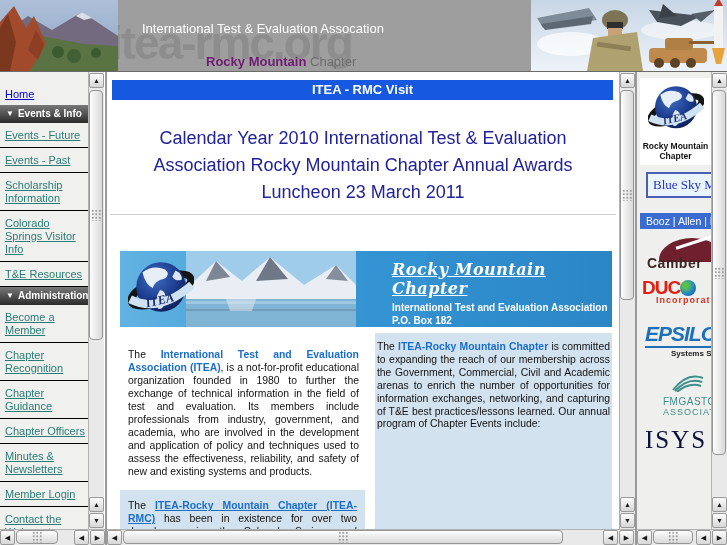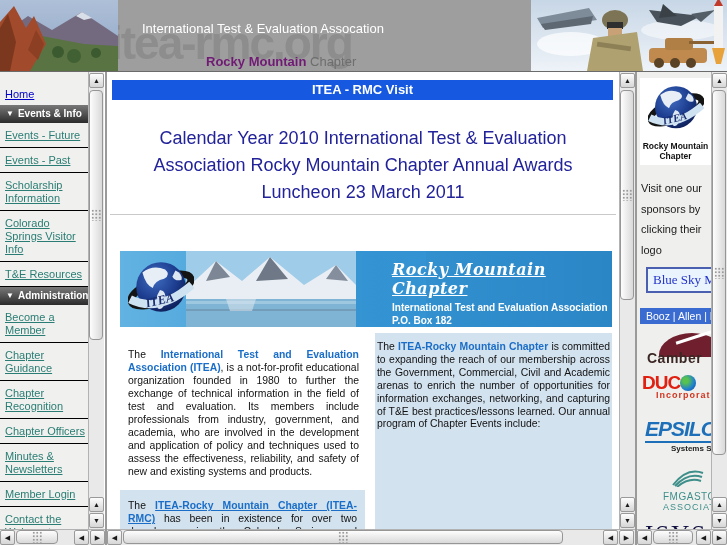--- a/index.html
+++ b/index.html
@@ -197,22 +197,22 @@
   <div id="sidebar-frame">
     <a class="home-link">Home</a>
     <div class="side-header"><span class="tri">▼</span><span>Events &amp; Info</span></div>
     <a class="side-link">Events - Future</a>
     <a class="side-link">Events - Past</a>
     <a class="side-link">Scholarship Information</a>
     <a class="side-link">Colorado Springs Visitor Info</a>
     <a class="side-link">T&amp;E Resources</a>
     <div class="side-header"><span class="tri">▼</span><span>Administration</span></div>
     <a class="side-link">Become a Member</a>
+    <a class="side-link">Chapter Recognition</a>
     <a class="side-link">Chapter Guidance</a>
-    <a class="side-link">Chapter Recognition</a>
     <a class="side-link">Chapter Officers</a>
     <a class="side-link">Minutes &amp; Newsletters</a>
     <a class="side-link">Member Login</a>
     <a class="side-link">Contact the Webmaster</a>
 
   </div>
 
   <div class="vdiv" style="left:105px"></div>
 
   <div id="main-frame">
@@ -257,21 +257,20 @@
 
   <div class="vdiv" style="left:635px"></div>
 
   <div id="right-frame">
     <div class="logo-box">
       <svg width="56" height="56" viewBox="0 0 64 64">
           <use href="#iteaGlobe"></use>
         </svg>
       <div class="logo-caption">Rocky Mountain Chapter</div>
     </div>
-    <div class="sponsor-intro">Visit one our sponsors by clicking their logo</div>
     <div class="bluesky">Blue Sky Marketing</div>
     <div class="booz">Booz | Allen | Hamilton</div>
     <div class="camber">
       <div class="camber-shape"></div>
       <div class="camber-slash"></div>
       <div class="camber-text">Camber</div>
     </div>
     <div class="duco">
       <span class="duco-main">DUC</span><span class="duco-globe"></span>
       <div class="duco-sub">Incorporated</div>

